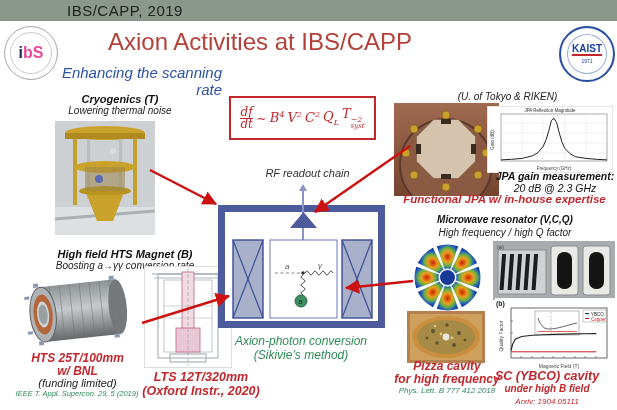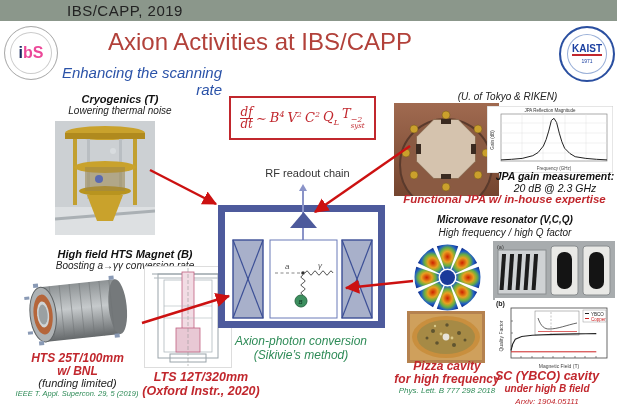--- a/index.html
+++ b/index.html
@@ -25,21 +25,21 @@
   .kaist{left:559px;top:26px;width:52px;height:52px;border:2px solid #2a4fa0;box-shadow:inset 0 0 0 6px #fff,inset 0 0 0 7px #9ab0d8;}
   .kaist b{font-size:10px;color:#1a3fa0;border-bottom:2px solid #c1272d;line-height:10px;}
   .kaist i{font-size:5px;color:#1a3fa0;font-style:normal;margin-top:2px;}
   .formula{left:229px;top:96px;width:143px;height:40px;border:2px solid #c1272d;color:#c1272d;
            display:flex;align-items:center;justify-content:center;gap:3px;
            font-family:"DejaVu Serif",serif;font-style:italic;font-size:13px;background:#fff;}
   .frac{display:inline-flex;flex-direction:column;align-items:center;line-height:11px;font-size:12px;}
   .frac .bar{width:100%;border-top:1.3px solid #c1272d;height:0;}
   .term sup,.term sub{font-size:8px;}
   .ss{display:inline-flex;flex-direction:column;font-size:8px;line-height:7px;vertical-align:-4px;font-style:italic;}
-  .rf{left:250px;top:167px;width:115px;font-size:11px;color:#333;}
+  .rf{left:250px;top:167px;width:115px;font-style:italic;font-size:11px;color:#333;}
   svg text{font-family:"Liberation Sans",sans-serif;}
 </style>
 </head>
 <body>
 
 <div class="slide">
 
   <div class="abs topbar">
     <span>IBS/CAPP, 2019</span>
   </div>
@@ -328,21 +328,21 @@
     </g>
     <g fill="#d9c98a">
       <circle cx="34" cy="23" r="1.4"></circle>
         <circle cx="45" cy="27" r="1.4"></circle>
         <circle cx="28" cy="15" r="1.2"></circle>
     </g>
     <circle cx="39" cy="26" r="3.4" fill="#e8e4da"></circle>
   </svg>
   <div class="abs ctr redlbl" style="left:393px;top:359px;width:108px;">Pizza cavity</div>
   <div class="abs ctr redlbl" style="left:388px;top:372px;width:118px;">for high frequency</div>
-  <div class="abs ctr cite" style="left:388px;top:386px;width:118px;font-size:8px;">Phys. Lett. B 777 298 2018</div>
+  <div class="abs ctr cite" style="left:388px;top:386px;width:118px;font-size:8px;">Phys. Lett. B 777 412 2018</div>
 
   <div class="abs ctr redlbl" style="left:478px;top:369px;width:138px;font-size:12.5px;">SC (YBCO) cavity</div>
   <div class="abs ctr redlbl" style="left:478px;top:383px;width:138px;font-size:10px;">under high B field</div>
   <div class="abs ctr redcite" style="left:478px;top:397px;width:138px;">Arxiv: 1904.05111</div>
 
   <svg class="abs" style="left:0;top:0;pointer-events:none;" width="617" height="410">
     <defs>
       <marker id="ah" markerWidth="7" markerHeight="7" refX="5.5" refY="3" orient="auto">
         <polygon points="0,0 6,3 0,6" fill="#cc1111"></polygon>
       </marker>

